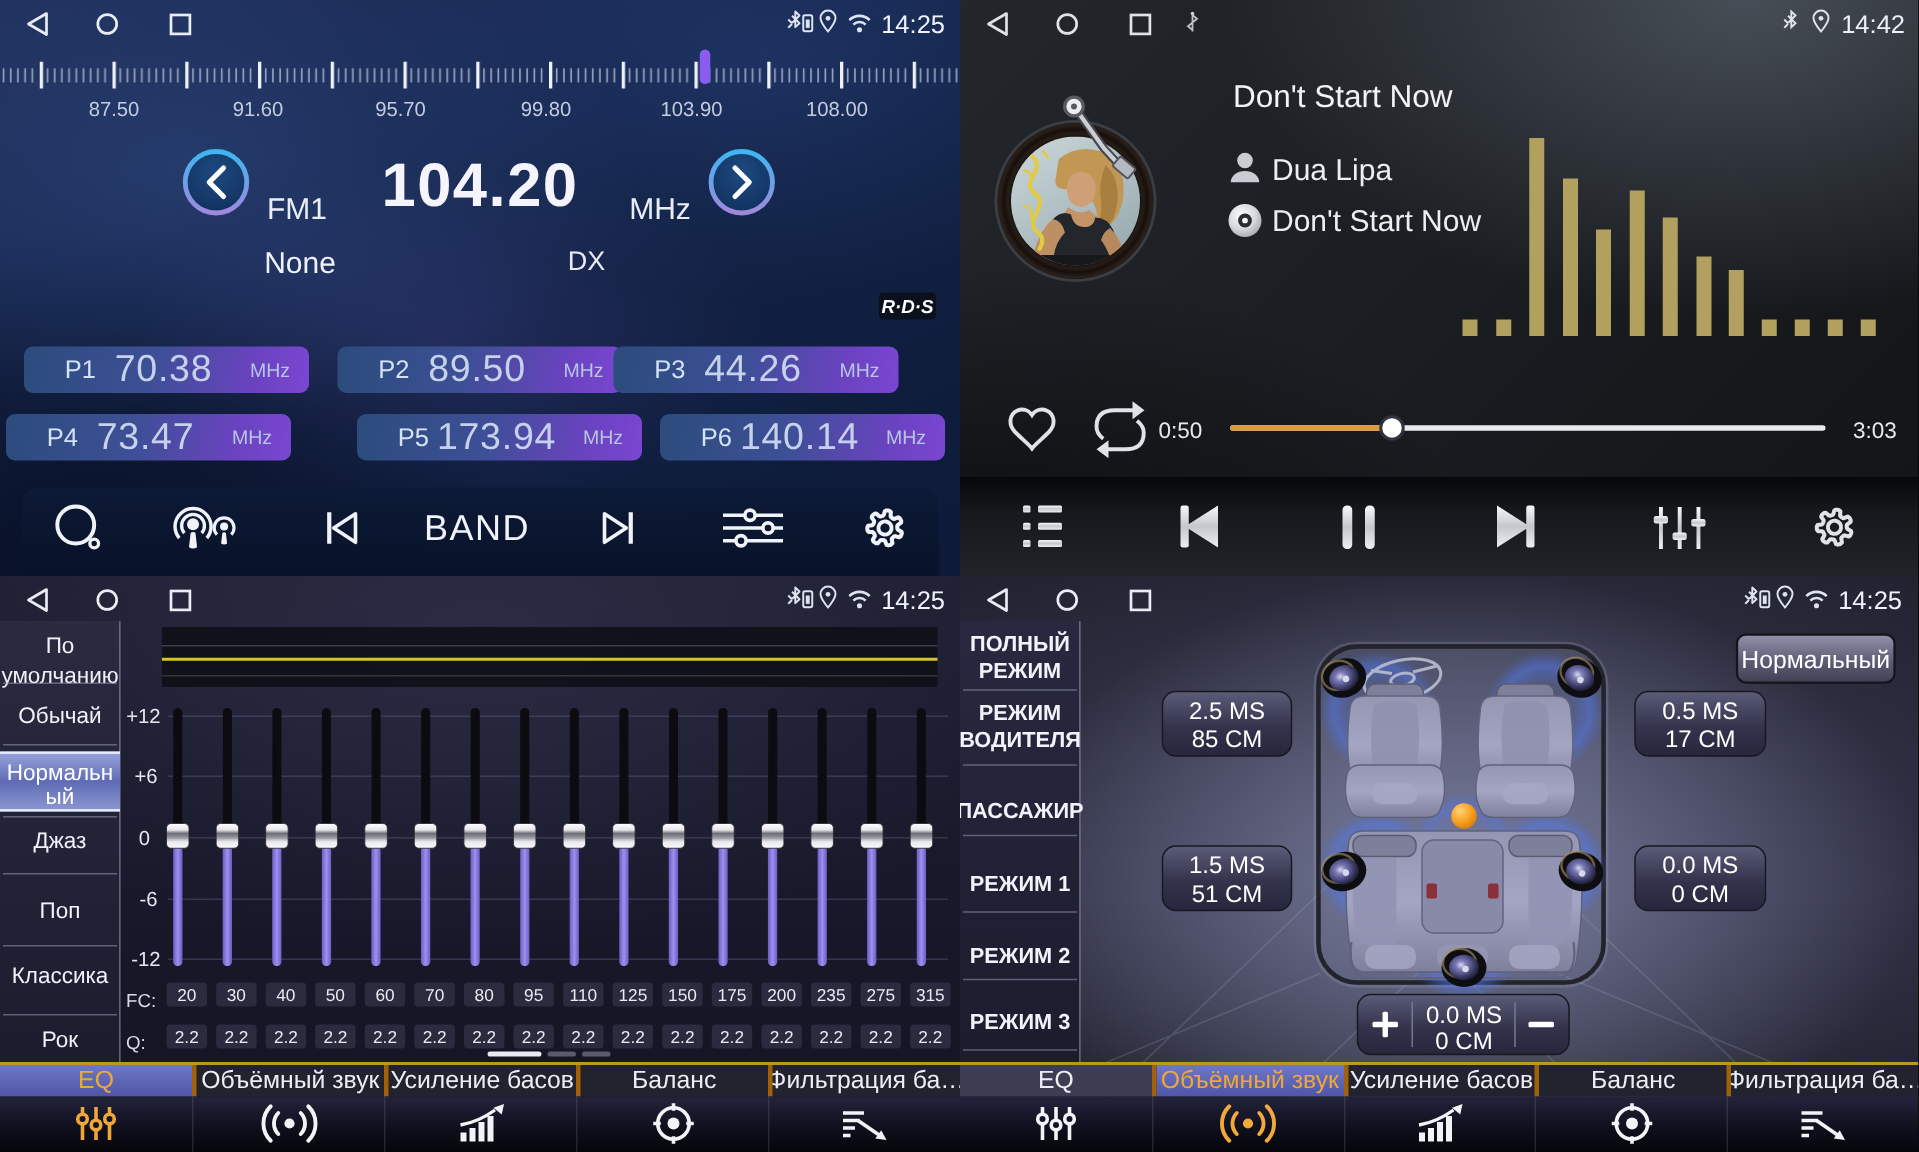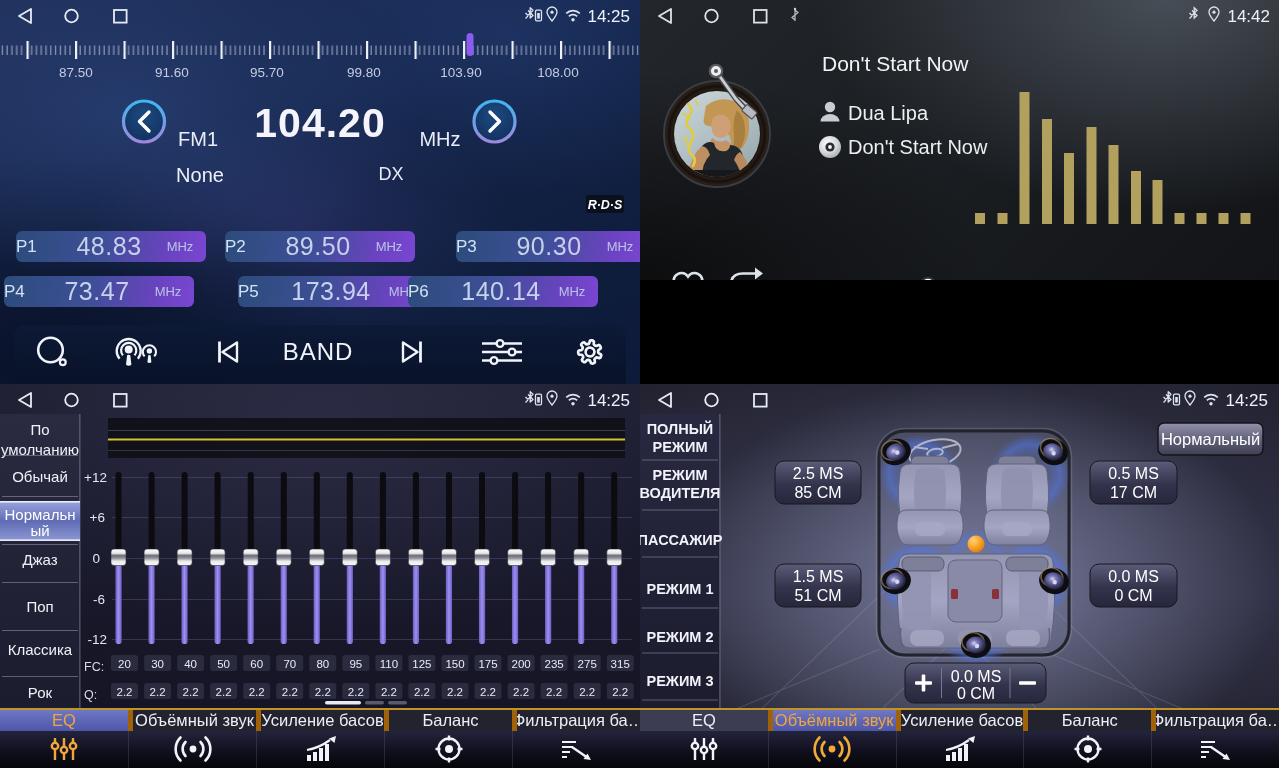--- a/index.html
+++ b/index.html
@@ -7,48 +7,48 @@
 body{font-family:"Liberation Sans",sans-serif;position:relative}
 svg text{font-family:"Liberation Sans",sans-serif}
 .q{position:absolute;overflow:hidden}
 #q1{left:0;top:0;width:640px;height:384px;
  background:
   radial-gradient(300px 160px at 47% 58%,rgba(96,86,180,.20),rgba(96,86,180,0) 70%),
   radial-gradient(420px 240px at 20% 30%,rgba(58,92,156,.35),rgba(58,92,156,0) 70%),
   radial-gradient(380px 230px at 80% 10%,rgba(38,66,124,.45),rgba(38,66,124,0) 70%),
   radial-gradient(420px 280px at 8% 95%,rgba(5,10,28,.7),rgba(5,10,28,0) 75%),
   linear-gradient(155deg,#20305b 0%,#182850 30%,#122143 55%,#0d1a39 100%);}
-#q2{left:640px;top:0;width:639px;height:280px;
+#q2{left:640px;top:0;width:639px;height:384px;
  background:
   radial-gradient(560px 340px at 82% 0%,rgba(86,94,104,.75),rgba(86,94,104,0) 62%),
   radial-gradient(500px 300px at 0% 100%,rgba(0,0,0,.6),rgba(0,0,0,0) 70%),
   linear-gradient(135deg,#23262b 0%,#1b1e22 45%,#121417 100%);}
 #q3{left:0;top:384px;width:640px;height:384px;
  background:
   radial-gradient(600px 300px at 50% 10%,rgba(60,60,92,.45),rgba(60,60,92,0) 70%),
   linear-gradient(180deg,#1e1e31 0%,#1a1a2d 40%,#131322 100%);}
 #q4{left:640px;top:384px;width:639px;height:384px;
  background:
   radial-gradient(430px 280px at 52% 52%,rgba(126,130,162,.9),rgba(126,130,162,0) 72%),
   radial-gradient(760px 420px at 50% 48%,rgba(82,84,112,.55),rgba(82,84,112,0) 80%),
   linear-gradient(180deg,#1a1a26 0%,#242436 55%,#16161f 100%);}
 .abs{position:absolute}
 .preset{position:absolute;width:190px;height:31px;border-radius:6px;
  background:linear-gradient(100deg,#2c4c7c 0%,#3d4f96 45%,#6a43c0 80%,#7a46d2 100%);
  color:#ccd8f0;display:flex;align-items:center}
-.preset .pn{width:48px;text-align:left;font-size:17px;color:#d4e2f6}
+.preset .pn{width:48px;text-align:right;font-size:17px;color:#d4e2f6}
 .preset .pf{flex:1;text-align:center;font-size:25px;color:#c6d2ec;letter-spacing:0.5px}
 .preset .pm{width:52px;text-align:center;font-size:13px;color:#b8c6e6}
 .tabbar{position:absolute;left:0;top:324px;width:640px;height:72px}
 .tabbar .yline{position:absolute;left:0;top:0;width:100%;height:2px;background:#c09428}
 .tabrow{position:absolute;left:0;top:2px;width:100%;height:20.5px;display:flex;background:#23232f}
 .tabrow .tc{width:128px;height:100%;display:flex;align-items:center;justify-content:center;
  font-size:16.5px;color:#eceef4;position:relative;overflow:hidden;white-space:nowrap}
 .tabrow .tc.on{background:linear-gradient(180deg,#6f78c4,#4e56a8);color:#efa73a}
-.tabrow .tc+.tc{border-left:5px solid #a16207}
+.tabrow .tc+.tc{border-left:3px solid #a16207}
 .iconrow{position:absolute;left:0;top:22.5px;width:100%;height:37.5px;display:flex;
  background:linear-gradient(180deg,#23233c 0%,#10101e 55%,#050509 100%)}
 .iconrow .ic{width:128px;height:100%;display:flex;align-items:center;justify-content:center}
 .iconrow .ic+.ic{border-left:1px solid rgba(120,120,140,0.25)}
 </style>
 </head>
 <body>
 <div id="q1" class="q">
  <svg class="abs" style="left:0;top:0" width="640" height="384" viewBox="0 0 640 384">
 
@@ -116,44 +116,44 @@
   <text x="320" y="137" font-size="41" font-weight="bold" fill="#f5f3fb" text-anchor="middle" letter-spacing="1">104.20</text>
   <text x="200" y="182" font-size="20" fill="#eef1fa" text-anchor="middle">None</text>
   <text x="391" y="180" font-size="18" fill="#e7ebf6" text-anchor="middle">DX</text>
 
   <rect x="586" y="195" width="38" height="18" rx="3" fill="#0b0e18" opacity="0.85"></rect>
   <text x="605" y="208.5" font-size="12.5" font-weight="bold" font-style="italic" fill="#fff" text-anchor="middle">R·D·S</text>
  </svg>
 
  <div class="preset" style="left:16px;top:231px">
       <span class="pn">P1</span>
-      <span class="pf">48.83</span>
+      <span class="pf">70.38</span>
       <span class="pm">MHz</span>
     </div>
  <div class="preset" style="left:225px;top:231px">
       <span class="pn">P2</span>
       <span class="pf">89.50</span>
       <span class="pm">MHz</span>
     </div>
- <div class="preset" style="left:456px;top:231px">
+ <div class="preset" style="left:409px;top:231px">
       <span class="pn">P3</span>
-      <span class="pf">90.30</span>
+      <span class="pf">44.26</span>
       <span class="pm">MHz</span>
     </div>
  <div class="preset" style="left:4px;top:276px">
       <span class="pn">P4</span>
       <span class="pf">73.47</span>
       <span class="pm">MHz</span>
     </div>
  <div class="preset" style="left:238px;top:276px">
       <span class="pn">P5</span>
       <span class="pf">173.94</span>
       <span class="pm">MHz</span>
     </div>
- <div class="preset" style="left:408px;top:276px">
+ <div class="preset" style="left:440px;top:276px">
       <span class="pn">P6</span>
       <span class="pf">140.14</span>
       <span class="pm">MHz</span>
     </div>
 
  <div class="abs" style="left:14px;top:325px;width:612px;height:59px;border-radius:12px 12px 0 0;background:linear-gradient(180deg,rgba(13,26,54,.92),rgba(8,18,40,.96))"></div>
  <svg class="abs" style="left:0;top:325px" width="640" height="59" viewBox="0 0 640 59">
   <g stroke="#f0f3fa" fill="none" stroke-width="2.6">
    <circle cx="50.5" cy="25" r="12.3"></circle>
    <circle cx="62.8" cy="37.3" r="2.9" stroke-width="2.2"></circle>

